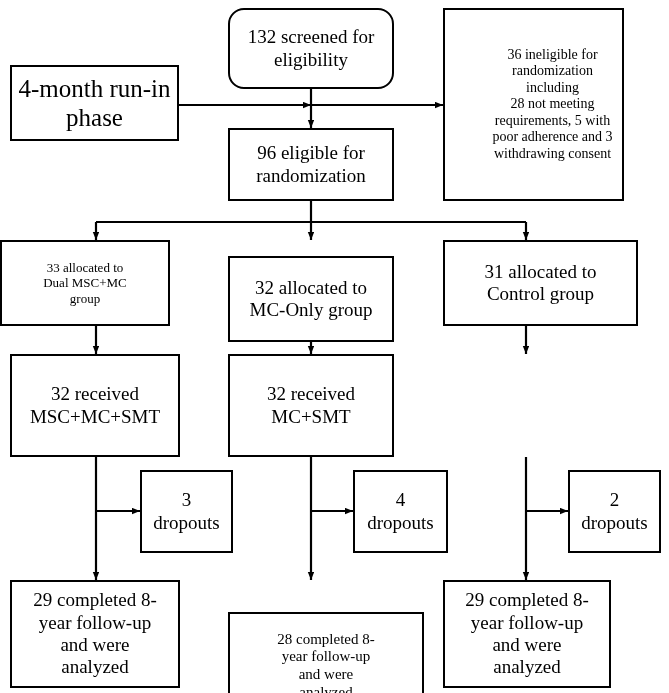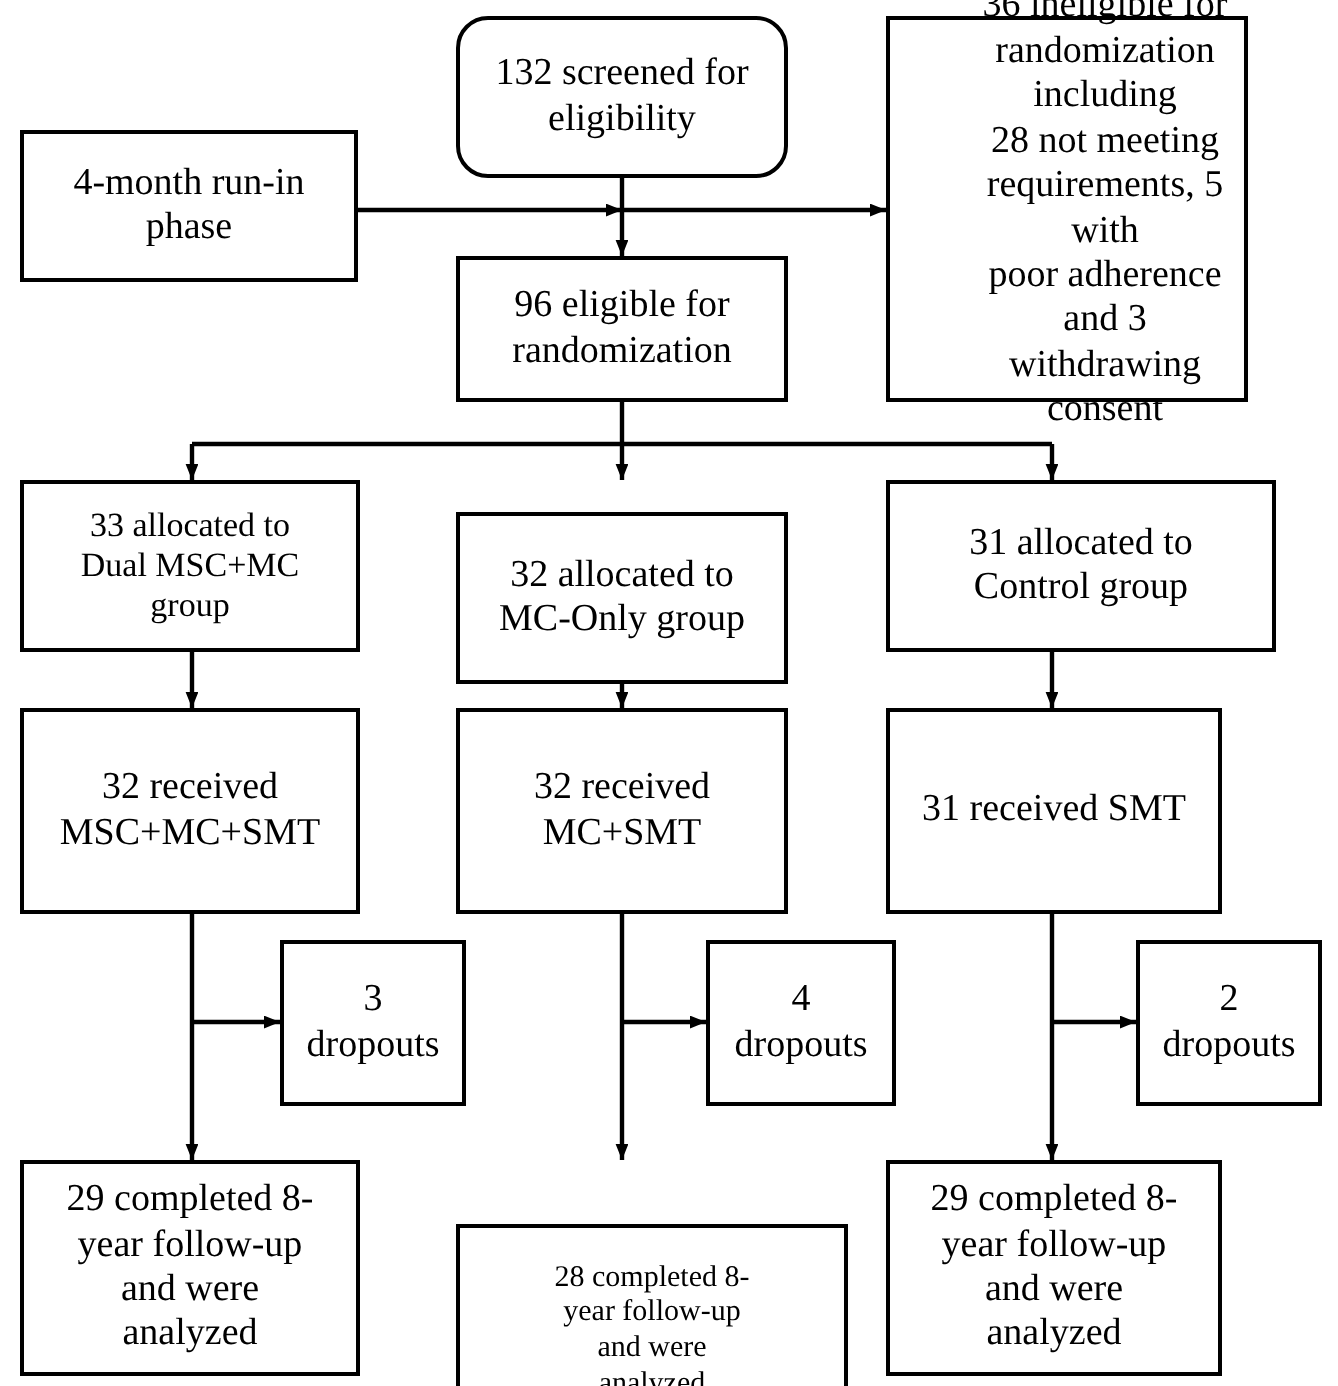--- a/index.html
+++ b/index.html
@@ -31,25 +31,25 @@
     background: #ffffff;
     display: flex;
     align-items: center;
     justify-content: center;
     text-align: center;
     line-height: 1.18;
     padding: 2px 6px;
     white-space: pre-line;
     z-index: 2;
   }
-  .n-runin      { left: 10px;  top: 65px;  width: 169px; height: 76px;  font-size: 19px; }
+  .n-runin      { left: 10px;  top: 65px;  width: 169px; height: 76px;  font-size: 25px; }
   .n-screened   { left: 228px; top: 8px;   width: 166px; height: 81px;  font-size: 19px; border-radius: 16px; }
-  .n-ineligible { left: 443px; top: 8px;   width: 181px; height: 193px; font-size: 19px; padding-left: 44px; }
+  .n-ineligible { left: 443px; top: 8px;   width: 181px; height: 193px; font-size: 14px; padding-left: 44px; }
   .n-eligible   { left: 228px; top: 128px; width: 166px; height: 73px;  font-size: 19px; align-items: center; }
-  .n-alloc-a    { left: 10px;  top: 240px; width: 170px; height: 86px;  font-size: 17px; }
+  .n-alloc-a    { left: 0;  top: 240px; width: 170px; height: 86px;  font-size: 13px; }
   .n-alloc-b    { left: 228px; top: 240px; width: 166px; height: 86px;  font-size: 19px; margin-top: 16px; }
   .n-alloc-c    { left: 443px; top: 240px; width: 195px; height: 86px;  font-size: 19px; }
   .n-recv-a     { left: 10px;  top: 354px; width: 170px; height: 103px; font-size: 19px; }
   .n-recv-b     { left: 228px; top: 354px; width: 166px; height: 103px; font-size: 19px; }
   .n-recv-c     { left: 443px; top: 354px; width: 168px; height: 103px; font-size: 19px; }
   .n-drop-a     { left: 140px; top: 470px; width: 93px;  height: 83px;  font-size: 19px; }
   .n-drop-b     { left: 353px; top: 470px; width: 95px;  height: 83px;  font-size: 19px; }
   .n-drop-c     { left: 568px; top: 470px; width: 93px;  height: 83px;  font-size: 19px; }
   .n-final-a    { left: 10px;  top: 580px; width: 170px; height: 108px; font-size: 19px; }
   .n-final-b    { left: 228px; top: 580px; width: 196px; height: 108px; font-size: 15px; margin-top: 32px; }
@@ -112,21 +112,20 @@
 group</span></div>
   <div class="node n-alloc-b"><span>32 allocated to
 MC-Only group</span></div>
   <div class="node n-alloc-c"><span>31 allocated to
 Control group</span></div>
 
   <div class="node n-recv-a"><span>32 received
 MSC+MC+SMT</span></div>
   <div class="node n-recv-b"><span>32 received
 MC+SMT</span></div>
-  <div class="node n-recv-c"><span>31 received SMT</span></div>
 
   <div class="node n-drop-a"><span>3
 dropouts</span></div>
   <div class="node n-drop-b"><span>4
 dropouts</span></div>
   <div class="node n-drop-c"><span>2
 dropouts</span></div>
 
   <div class="node n-final-a"><span>29 completed 8-
 year follow-up

